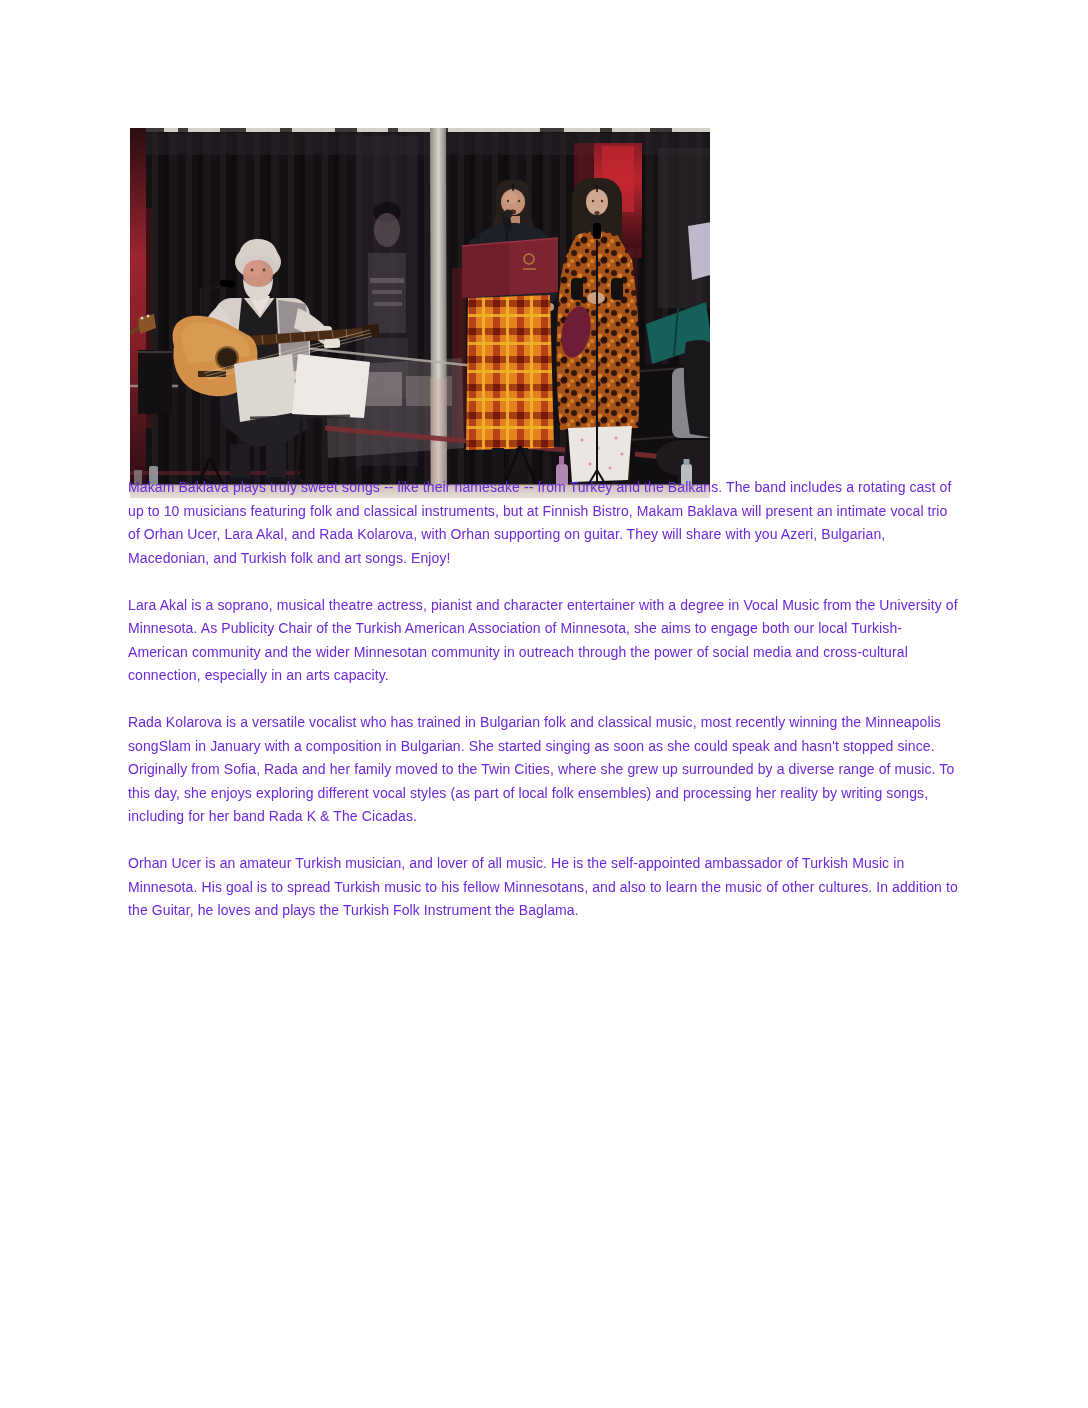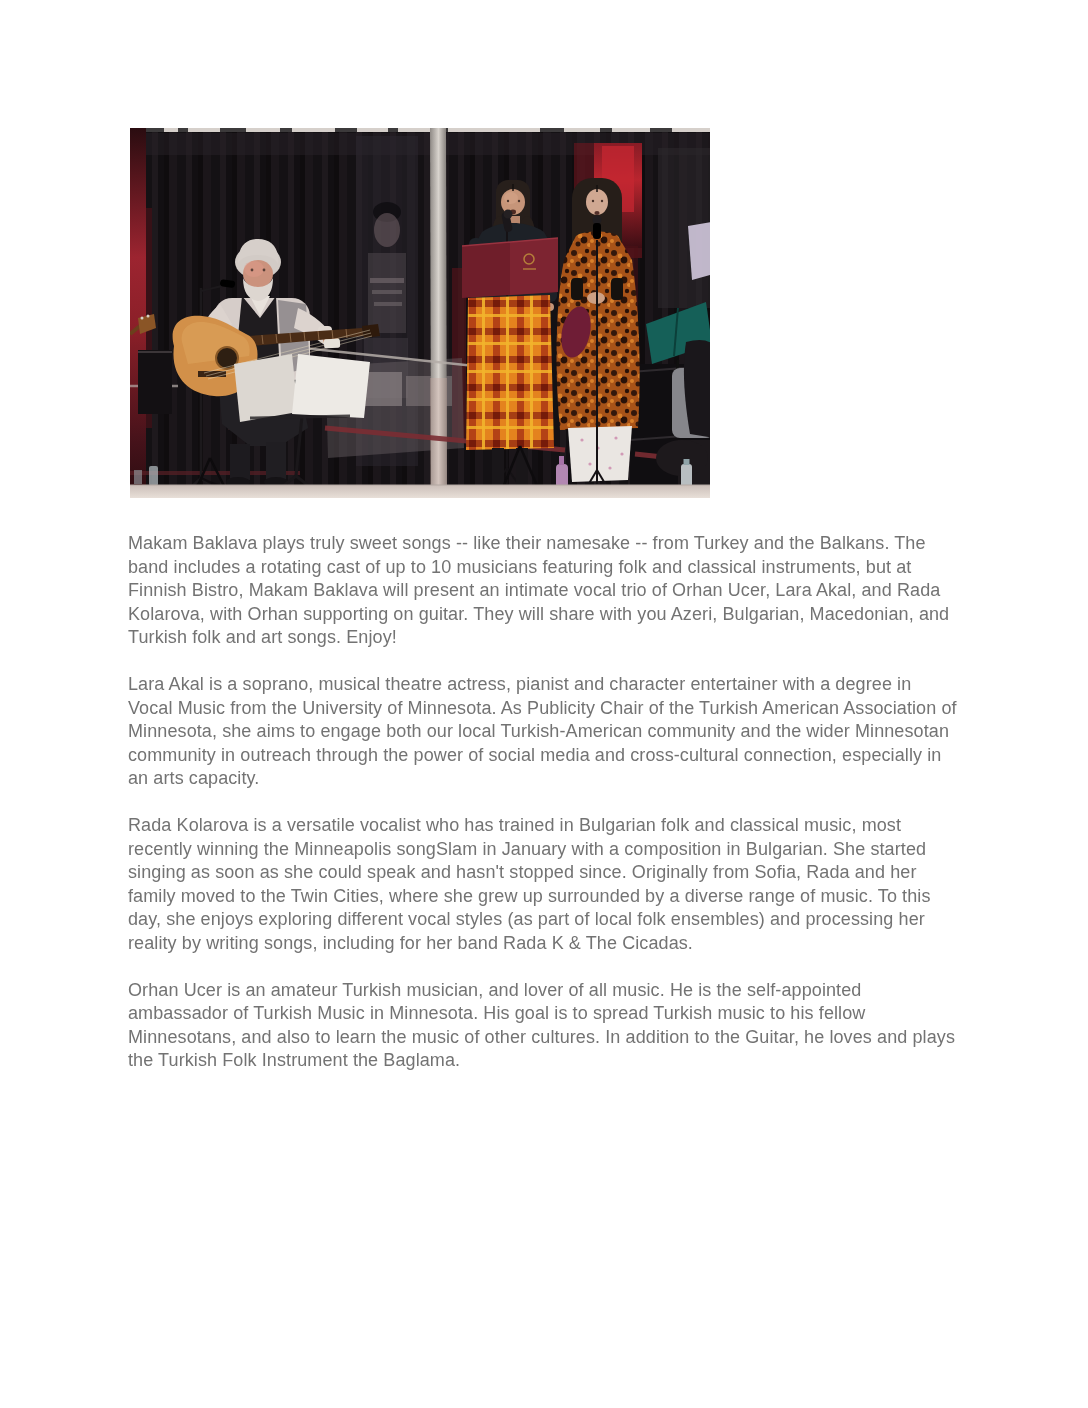--- a/index.html
+++ b/index.html
@@ -1,21 +1,21 @@
 <!DOCTYPE html>
 <html><head>
 <meta charset="utf-8">
 <style>
   html,body{margin:0;padding:0;background:#ffffff;}
   .page{position:relative;width:1088px;height:1408px;background:#ffffff;overflow:hidden;
         font-family:"Liberation Sans",sans-serif;}
   .photo{position:absolute;left:130px;top:128px;width:580px;height:370px;margin:0;}
   .photo svg{display:block;width:100%;height:100%;}
-  .text{position:absolute;left:128px;top:532px;width:831px;color:#737373;
-        font-size:18px;line-height:23.5px;letter-spacing:0.1px;}
+  .text{position:absolute;left:128px;top:476px;width:831px;color:#6d28d9;
+        font-size:14px;line-height:23.5px;letter-spacing:0.1px;}
   .text p{margin:0 0 23.5px 0;}
 </style>
 </head>
 <body>
 
 <div class="page">
 
   <figure class="photo">
     <svg viewBox="0 0 580 370" preserveAspectRatio="none">
       <defs>

